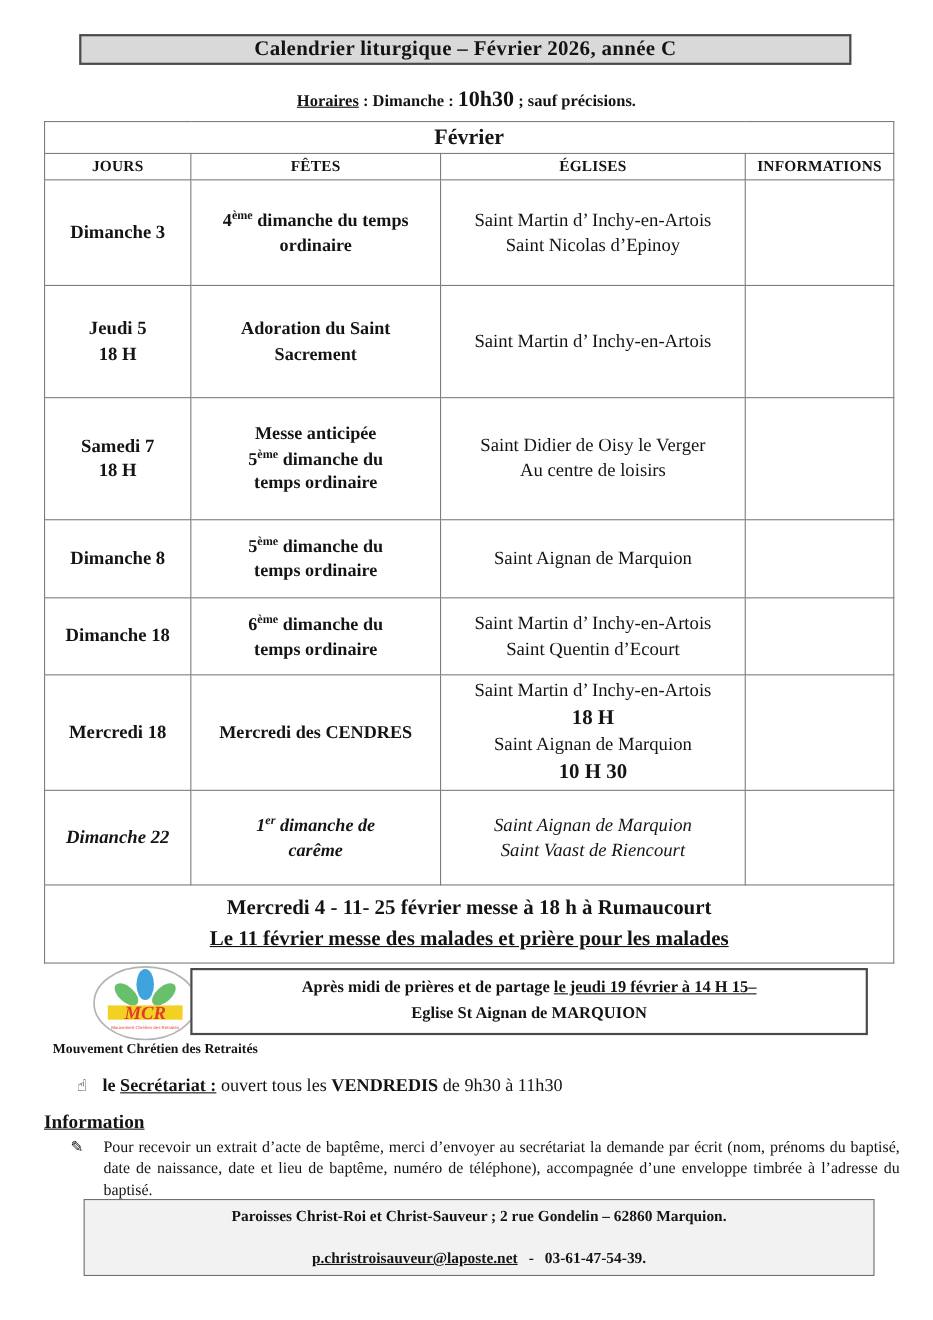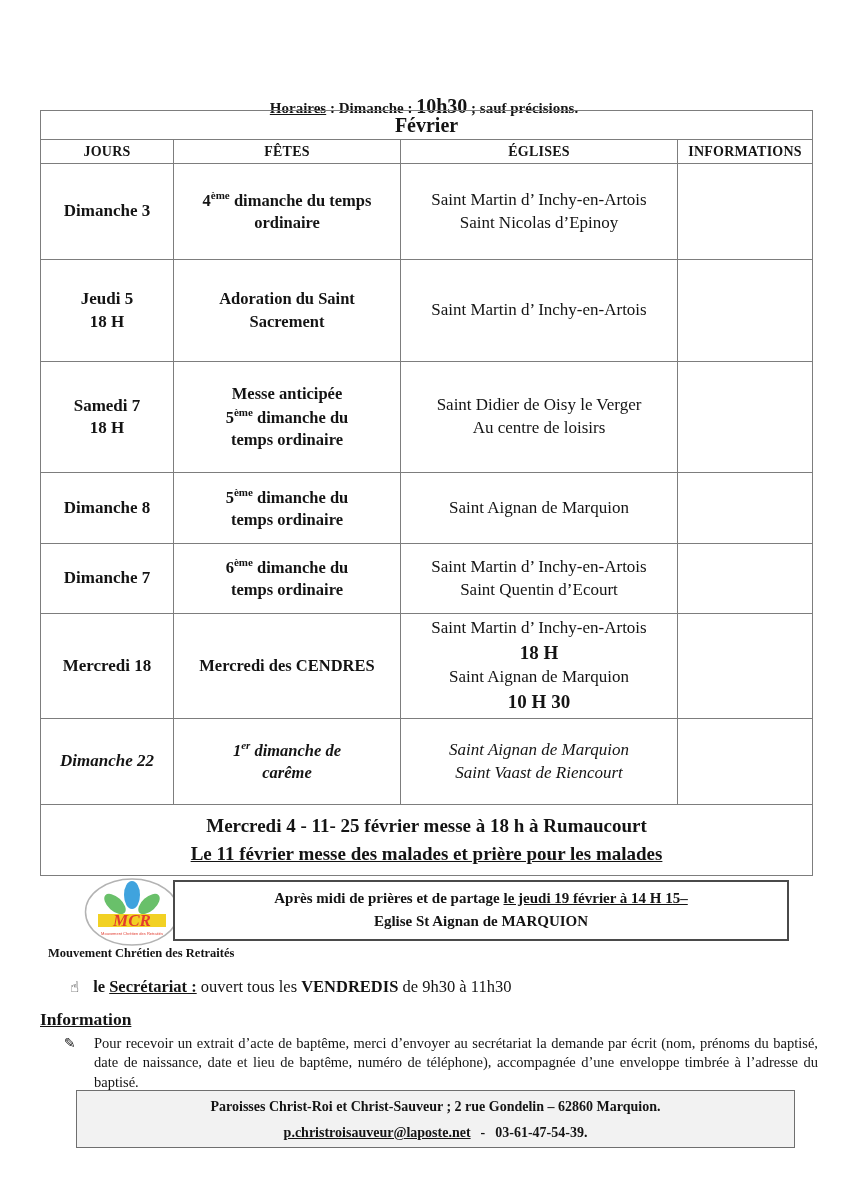--- a/index.html
+++ b/index.html
@@ -7,21 +7,21 @@
   html,body { margin:0; padding:0; background:#ffffff; }
   body { font-family:"Liberation Serif","DejaVu Serif",serif; color:#141414; }
   .page { position:relative; width:848px; height:1200px; background:#ffffff; overflow:hidden; }
 
   
   .title-box { position:absolute; left:72px; top:31px; width:702px; height:28px;
     background:#d9d9d9; border:2px solid #4a4a4a; text-align:center;
     font-weight:bold; font-size:19px; line-height:24px; letter-spacing:.3px; }
 
   
-  .horaires { position:absolute; left:0; top:95px; width:848px; text-align:center;
+  .horaires { position:absolute; left:0; top:79px; width:848px; text-align:center;
     font-weight:bold; font-size:15px; }
   .horaires .u { text-decoration:underline; }
   .horaires .time { font-size:20px; }
 
   
   table.cal { position:absolute; left:40px; top:110px; width:772px;
     border-collapse:collapse; table-layout:fixed; }
   table.cal th, table.cal td { border:1px solid #7d7d7d; padding:2px 4px; vertical-align:middle; }
   .cal .month { height:29px; font-size:20px; font-weight:bold; }
   .cal .colhead { height:24px; font-size:14px; font-weight:bold; text-align:center; letter-spacing:.2px;margin-top:40px; }
@@ -51,29 +51,30 @@
   
   .info-heading { position:absolute; left:40px; top:1009px; font-size:17.5px; font-weight:bold; text-decoration:underline; }
   .info-para { position:absolute; left:64px; top:1034px; width:754px; display:flex; }
   .info-para .glyph { font-family:"DejaVu Sans",sans-serif; font-size:14px; width:30px; flex:0 0 30px; padding-top:1px; }
   .info-para p { margin:0; flex:1; font-size:14.5px; line-height:1.34; text-align:justify; }
 
   
   .footer-box { position:absolute; left:76px; top:1090px; width:719px; min-height:56px;
     background:#f2f2f2; border:1px solid #6f6f6f; text-align:center;
     font-weight:bold; font-size:14px; padding:8px 6px 6px; }
-  .footer-box .line2 { margin-top:10px; }
+  .footer-box .line2 { margin-top:22px; }
   .footer-box .email { text-decoration:underline; }
   .footer-box .sep { padding:0 10px; font-weight:bold; }
 </style>
 </head>
 <body>
 
 <div class="page">
 
+  <div class="title-box">Calendrier liturgique – Février 2026, année C</div>
 
   <div class="horaires">
     <span class="u">Horaires</span><span> : Dimanche : </span><span class="time">10h30</span><span> ; sauf précisions.</span>
   </div>
 
   <table class="cal">
     <colgroup>
       <col style="width:133px">
         <col style="width:227px">
         <col style="width:277px">
@@ -143,21 +144,21 @@
             <div>5<sup>ème</sup> dimanche du</div>
             <div>temps ordinaire</div>
           </td>
           <td class="eglises">
             <div>Saint Aignan de Marquion</div>
           </td>
           <td class="info"></td>
         </tr>
         <tr style="height: 70px;">
           <td class="jours">
-            <div>Dimanche 7</div>
+            <div>Dimanche 18</div>
           </td>
           <td class="fetes">
             <div>6<sup>ème</sup> dimanche du</div>
             <div>temps ordinaire</div>
           </td>
           <td class="eglises">
             <div>Saint Martin d’ Inchy-en-Artois</div>
             <div>Saint Quentin d’Ecourt</div>
           </td>
           <td class="info"></td>

